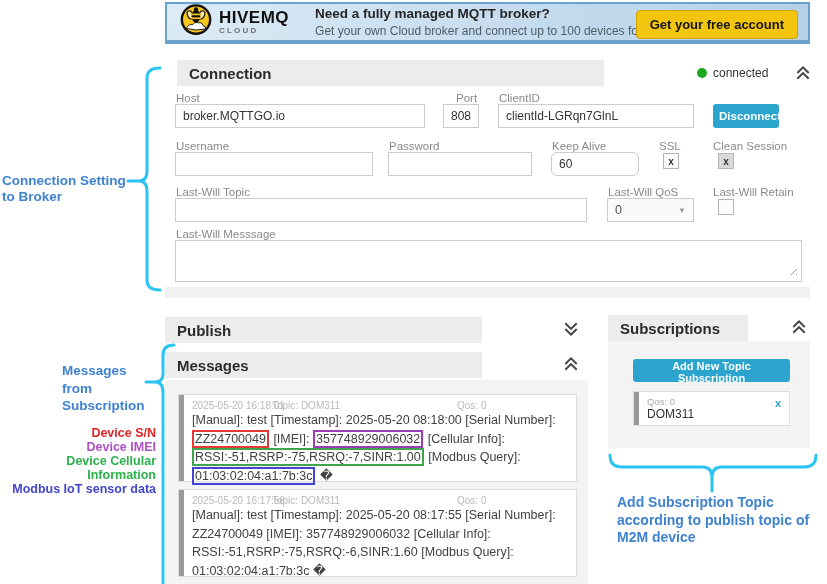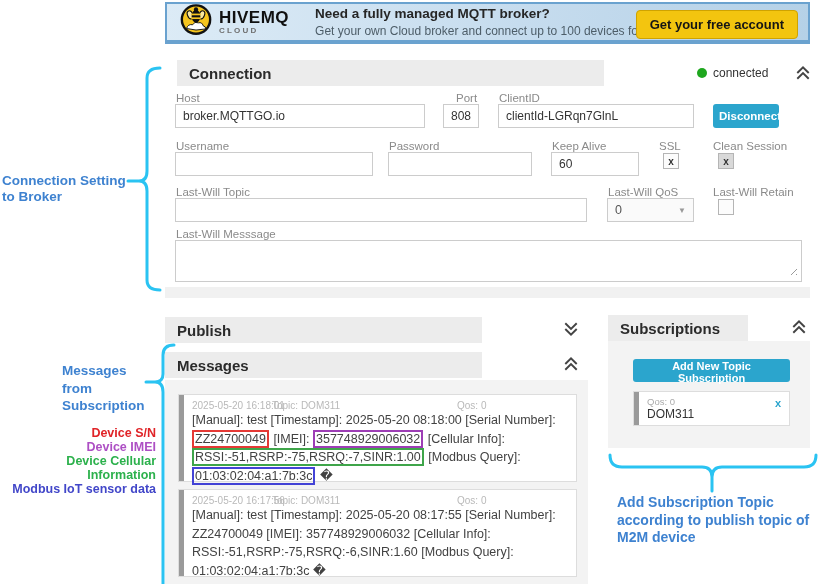--- a/index.html
+++ b/index.html
@@ -129,21 +129,21 @@
   <input class="f-input" style="left: 443px; top: 104px; width: 20px;" value="8084">
   <span class="f-label" style="left:499px;top:92px;">ClientID</span>
   <input class="f-input" style="left: 498px; top: 104px; width: 180px;" value="clientId-LGRqn7GlnL">
   <button class="btn-blue" style="left:713px;top:104px;width:66px;height:24px;">Disconnect</button>
 
   <span class="f-label" style="left:176px;top:140px;">Username</span>
   <input class="f-input" style="left: 175px; top: 152px; width: 182px;" value="">
   <span class="f-label" style="left:389px;top:140px;">Password</span>
   <input class="f-input" style="left: 388px; top: 152px; width: 128px;" value="">
   <span class="f-label" style="left:552px;top:140px;">Keep Alive</span>
-  <input class="f-input" style="left: 551px; top: 152px; width: 72px;" value="60">
+  <input class="f-input" style="left: 551px; top: 152px; width: 72px; border-radius: 6px;" value="60">
   <span class="f-label" style="left:659px;top:140px;">SSL</span>
   <span class="chk" style="left:663px;top:153px;">x</span>
   <span class="f-label" style="left:713px;top:140px;">Clean Session</span>
   <span class="chk gray" style="left:718px;top:153px;">x</span>
 
   <span class="f-label" style="left:176px;top:186px;">Last-Will Topic</span>
   <input class="f-input" style="left: 175px; top: 198px; width: 396px;" value="">
   <span class="f-label" style="left:608px;top:186px;">Last-Will QoS</span>
   <div class="fake-select" style="left:607px;top:198px;width:71px;">
     <span>0</span>

